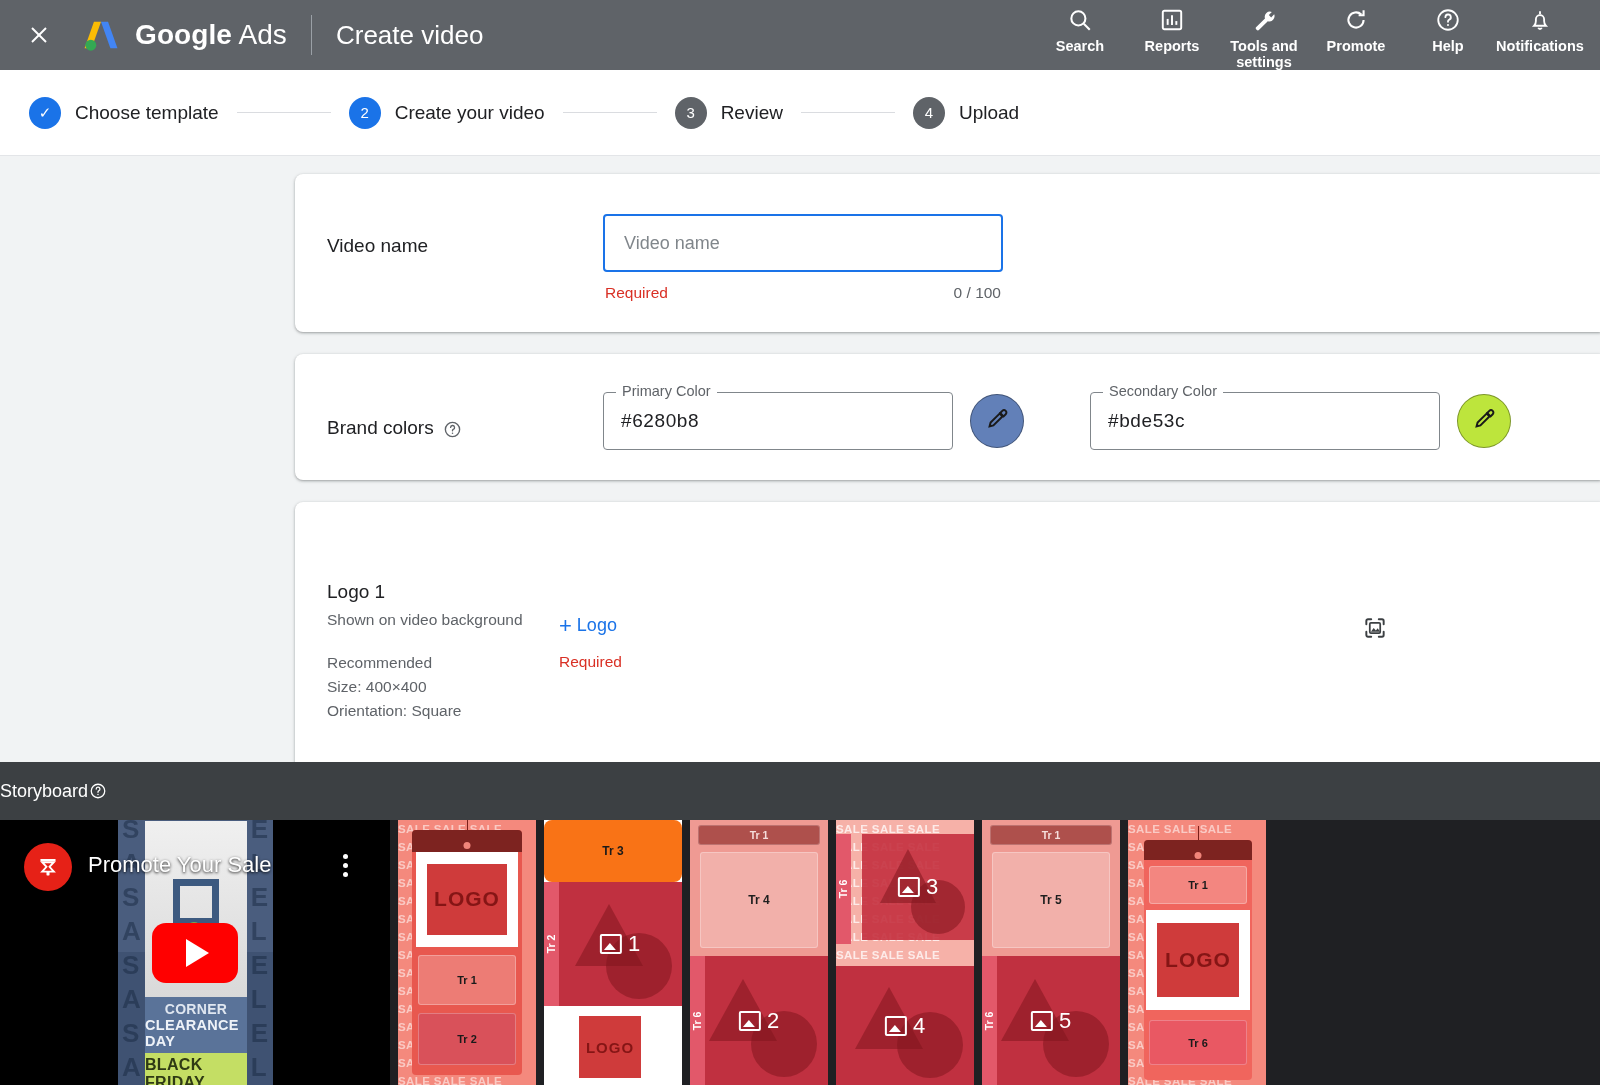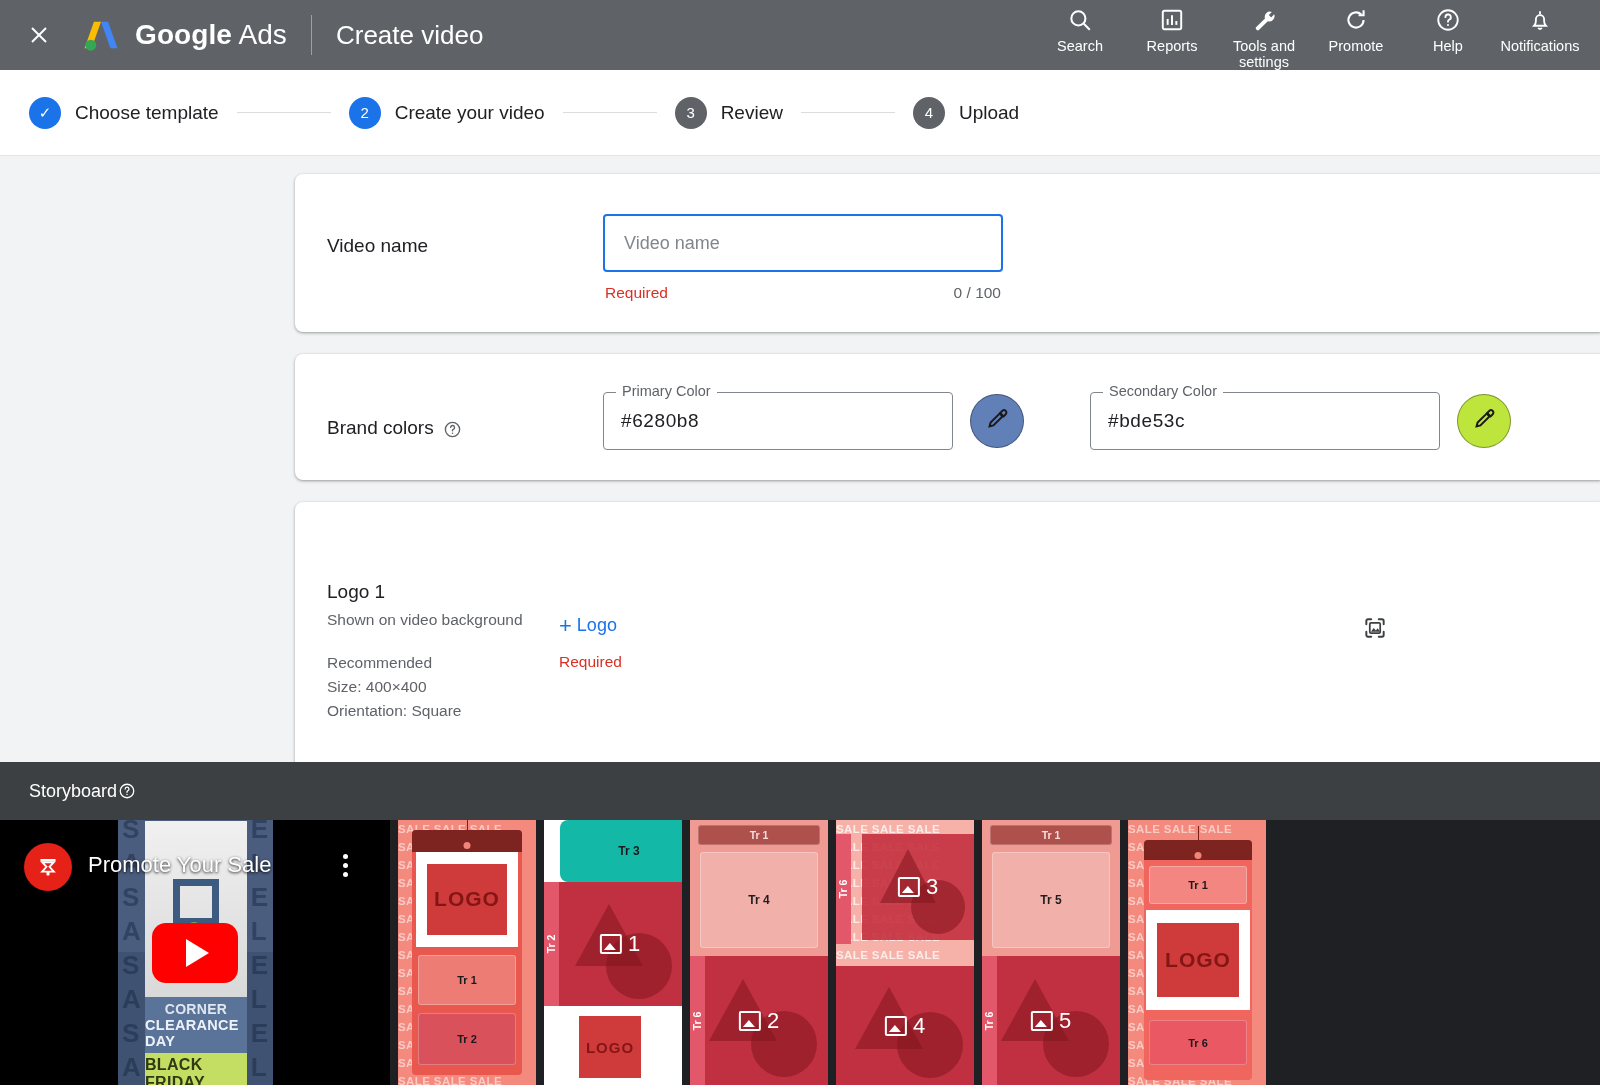--- a/index.html
+++ b/index.html
@@ -59,21 +59,21 @@
     flex-direction: column;
     align-items: center;
     cursor: pointer;
     gap: 3px;
   }
   .tool .ic { height: 30px; display: flex; align-items: center; justify-content: center; }
   .tool .lbl {
     font-size: 14.5px;
     line-height: 16px;
     text-align: center;
-    font-weight: 400;
+    font-weight: 700;
   }
 
   
   .stepper {
     height: 86px;
     background: #fff;
     display: flex;
     align-items: center;
     padding-left: 29px;
     border-bottom: 1px solid #e3e5e8;
@@ -215,21 +215,20 @@
     position: absolute;
     left: 0; top: 762px;
     width: 1600px;
     height: 323px;
     background: #1f2023;
   }
   .sb-header {
     height: 58px;
     background: #3c4043;
     display: flex; align-items: center;
-    padding-left: 29px;
     gap: 1px;
   }
   .sb-title { color: #fff; font-size: 18px; }
   .sb-strip {
     height: 265px;
     background: #1f2023;
     display: flex;
     align-items: flex-start;
     gap: 8px;
     padding-left: 0;
@@ -694,21 +693,21 @@
         <div class="logo-box" style="left:4px;top:22px;width:102px;height:95px;">
           <div class="inner">LOGO</div>
         </div>
         <div class="tr-chip" style="left:6px;top:125px;width:98px;height:50px;">Tr 1</div>
         <div class="tr-chip" style="left:6px;top:183px;width:98px;height:52px;background:rgba(214,80,92,.85);border-color:rgba(255,255,255,.25);">Tr 2</div>
       </div>
     </div>
 
     <div class="frame">
       <div style="position:absolute;inset:0;background:#fff;"></div>
-      <div class="tr-chip" style="left:16px;top:0;width:138px;height:62px;background:#14b8a6;border:none;border-radius:8px;color:#1a1a1a;font-size:12px;">Tr 3</div>
+      <div class="tr-chip" style="left:0;top:0;width:138px;height:62px;background:#f97316;border:none;border-radius:8px;color:#1a1a1a;font-size:12px;">Tr 3</div>
       <div class="shape-pane" style="left:14px;top:62px;width:124px;height:124px;background:#c03040;">
         <div class="tri"></div>
         <div class="cir"></div>
         <div class="img-badge">
           <span class="ibox"></span>
           <span>1</span>
         </div>
       </div>
       <div class="vstrip" style="top:62px;height:124px;">
         <span>Tr 2</span>

